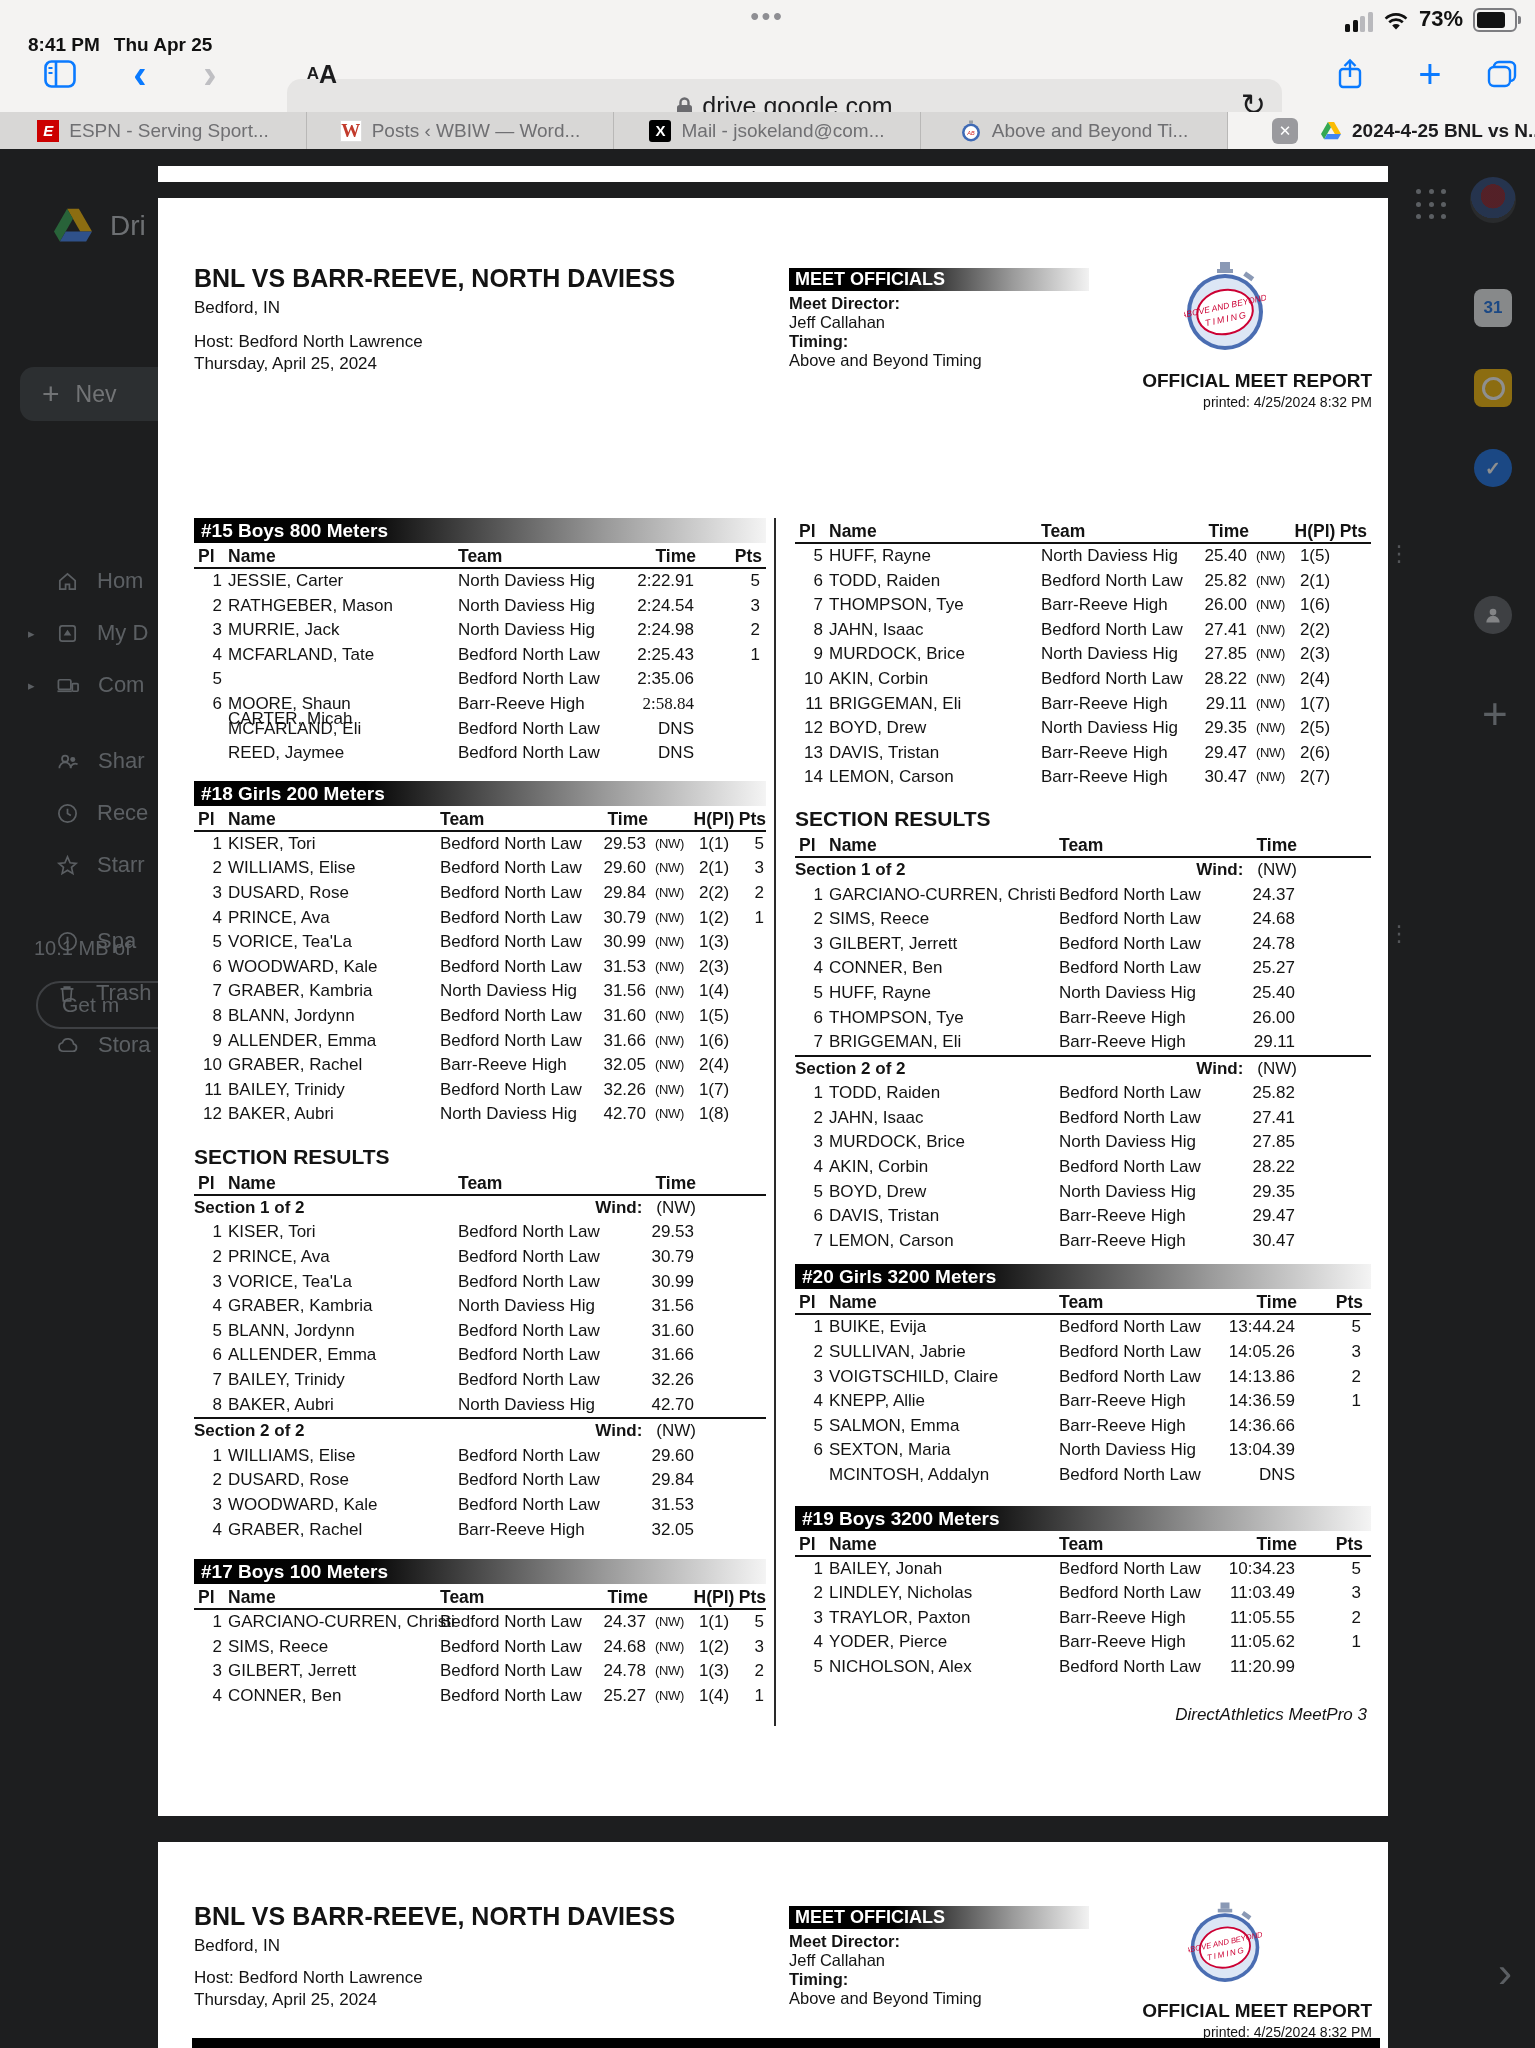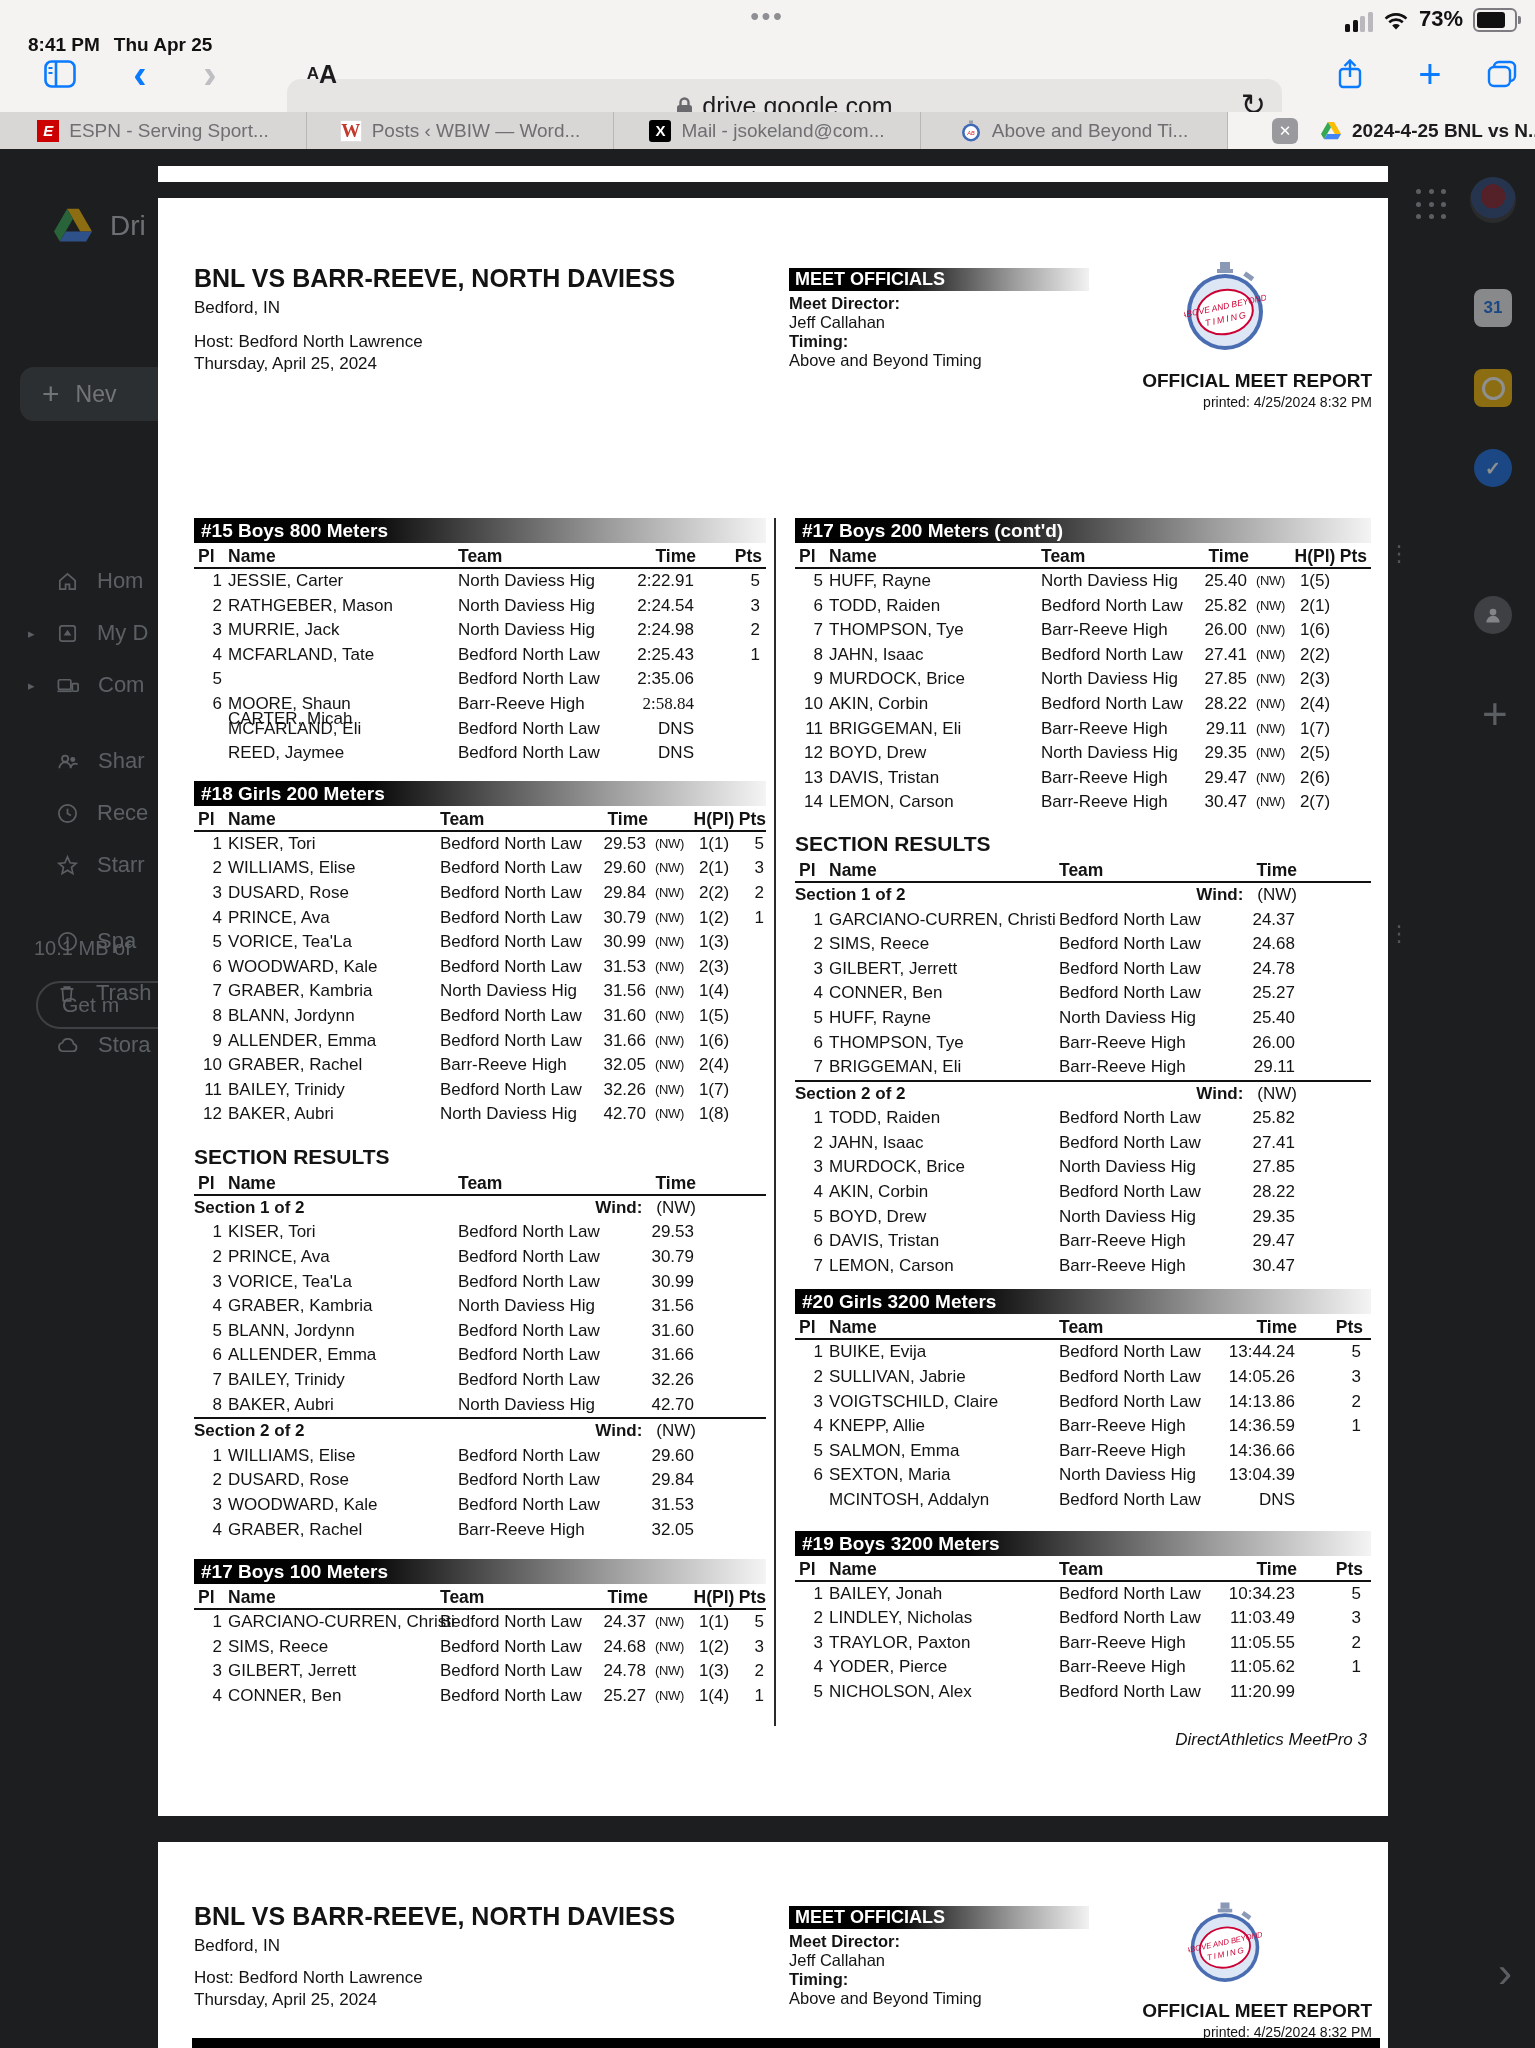--- a/index.html
+++ b/index.html
@@ -717,21 +717,20 @@
                 <div class="cell a-w" style="grid-column: 5;">(NW)</div>
                 <div class="cell a-c" style="grid-column: 6;">1(4)</div>
                 <div class="cell a-r" style="grid-column: 7;">1</div>
               </div>
             </div>
         </div>
       </div>
 
       <div class="colR">
         <div class="evt">
-          <div class="banner">#17 Boys 200 Meters (cont'd)</div>
           <div class="thead grid-hpl">
               <div class="hcell a-l" style="grid-column: 1;">Pl</div>
               <div class="hcell a-l" style="grid-column: 2;">Name</div>
               <div class="hcell a-l" style="grid-column: 3;">Team</div>
               <div class="hcell a-r" style="grid-column: 4;">Time</div>
               <div class="hcell a-c" style="grid-column: 6;">H(Pl)</div>
               <div class="hcell a-r" style="grid-column: 7;">Pts</div>
             </div>
           <div class="tbody">
               <div class="trow grid-hpl">

